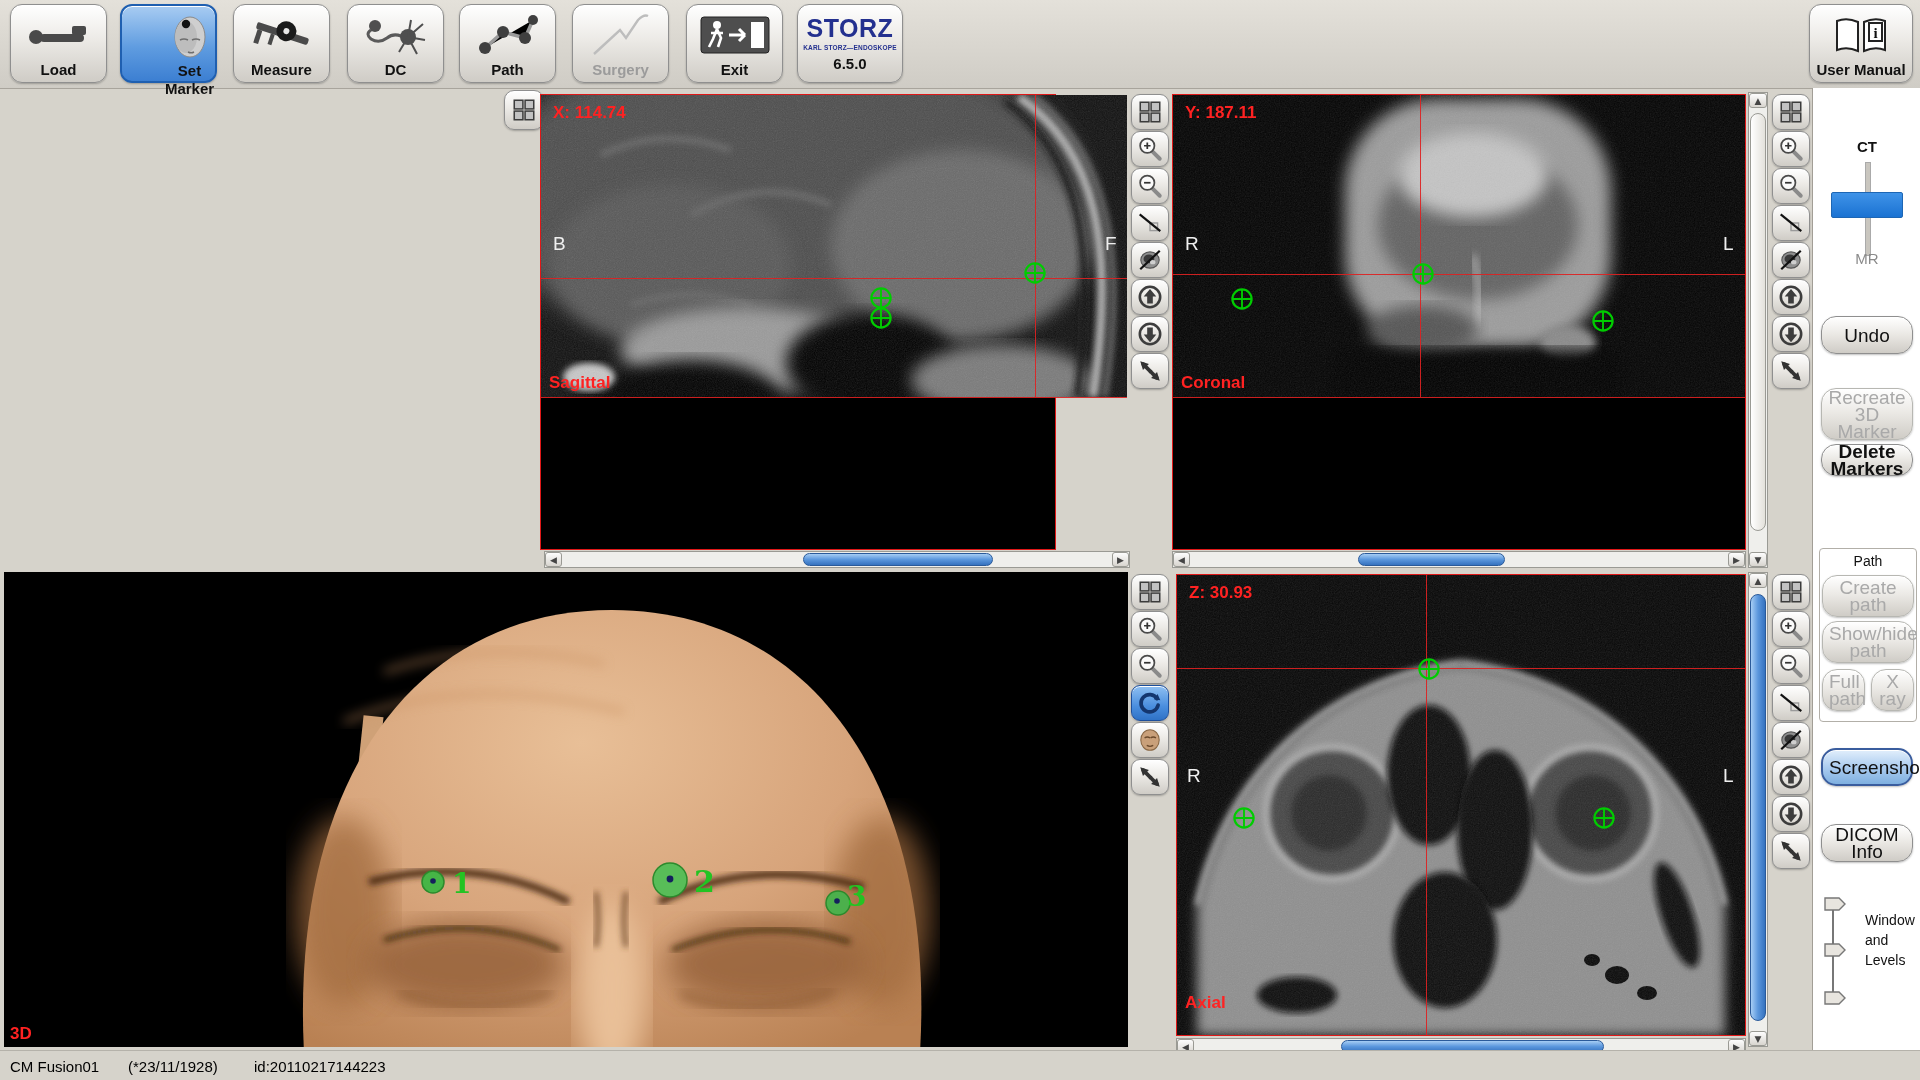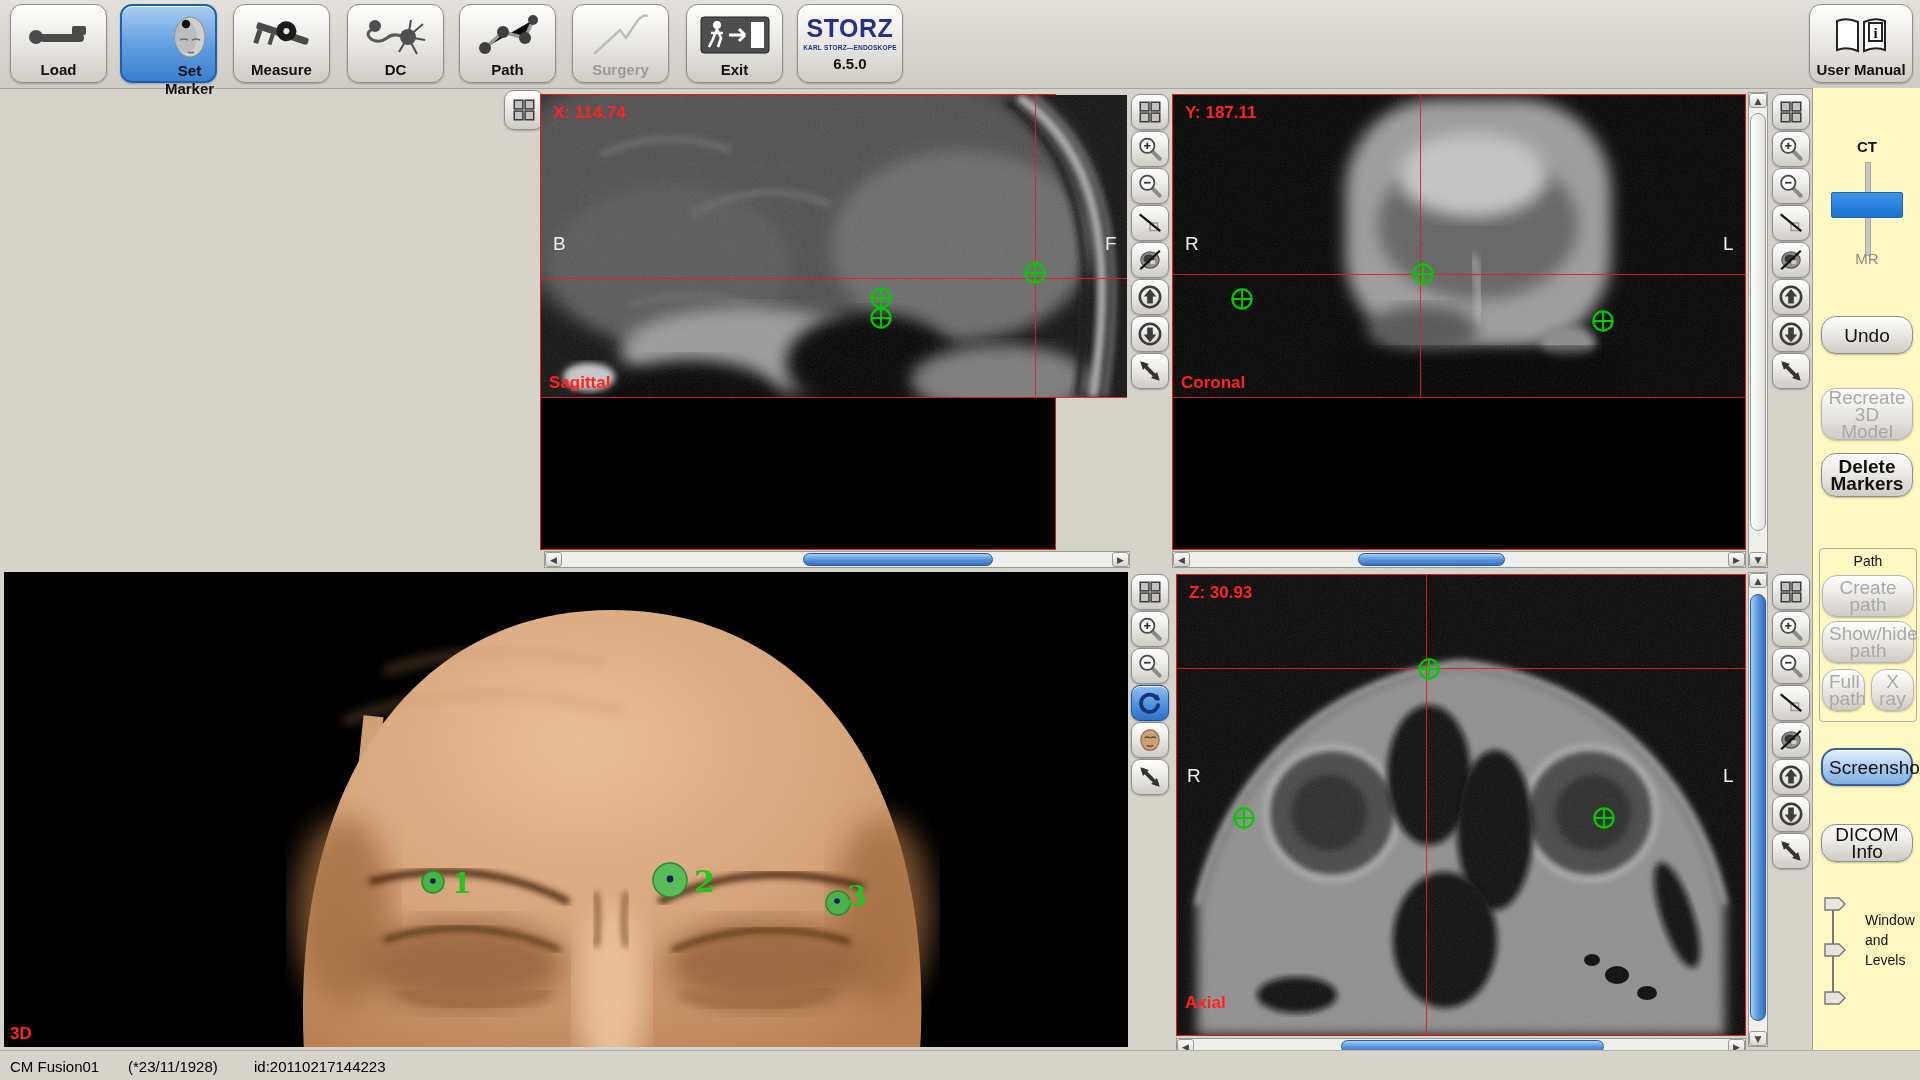--- a/index.html
+++ b/index.html
@@ -46,21 +46,21 @@
   .sc-arrow{position:absolute;width:17px;height:15px;font-size:9px;color:#444;text-align:center;
             line-height:15px;background:linear-gradient(#fdfdfd,#d8d5cf);border:1px solid #9a9a94;
             box-sizing:border-box;border-radius:3px;cursor:pointer;}
   .sc-thumb-h{position:absolute;top:1px;height:13px;border-radius:7px;cursor:pointer;
      background:linear-gradient(180deg,#a6cdf4 0%,#5b97dd 50%,#3572bf 100%);border:1px solid #2a5a9a;box-sizing:border-box;}
   .sc-thumb-v{position:absolute;left:1px;width:16px;border-radius:8px;cursor:pointer;
      background:linear-gradient(90deg,#a6cdf4 0%,#5b97dd 50%,#3572bf 100%);border:1px solid #2a5a9a;box-sizing:border-box;}
   .sc-thumb-v.white{background:linear-gradient(90deg,#ffffff,#e3e1db);border:1px solid #9a9a94;}
   
   .sidepanel{position:absolute;left:1812px;top:88px;width:108px;height:962px;
-             background:#fef9c3;border-left:1px solid #a29e96;text-decoration:underline;}
+             background:#ffffff;border-left:1px solid #a29e96;text-decoration:underline;}
   .sp-label{position:absolute;width:100%;text-align:center;font-size:15px;color:#111;}
   .sp-btn{position:absolute;left:8px;width:92px;border-radius:15px;font-size:19px;font-weight:normal;
           color:#111;text-align:center;display:flex;flex-direction:column;justify-content:center;
           line-height:17px;}
   .sp-btn.disabled{color:#a9a9a9;border-color:#b7b7b2;}
   .sp-btn.blue{background:linear-gradient(180deg,#e2effc 0%,#a7c9ee 55%,#7fb0e0 100%);
                border:2px solid #3a5d9e;}
   .groupbox{position:absolute;left:6px;width:96px;border:1px solid #b2afa8;border-radius:4px;}
   .gb-title{position:absolute;width:100%;text-align:center;font-size:14px;color:#111;}
   
@@ -657,24 +657,24 @@
     <div style="position:absolute;left:18px;top:104px;width:70px;height:24px;border:1px solid #1d66b4;border-radius:2px;
                 background:linear-gradient(180deg,#3f93e8,#1a72d2);"></div>
     <div class="sp-label" style="top:162px;color:#8a8a8a">MR</div>
 
     <button class="sp-btn btn3d" style="top:228px;height:38px">
       <span>Undo</span>
     </button>
 
     <button class="sp-btn btn3d disabled" style="top:300px;height:52px">
       <span>Recreate</span>
-      <span>3D Model</span>
+      <span>3D Marker</span>
     </button>
 
-    <button class="sp-btn btn3d" style="top:365px;height:44px;font-weight:bold">
+    <button class="sp-btn btn3d" style="top:356px;height:32px;font-weight:bold">
       <span>Delete</span>
       <span>Markers</span>
     </button>
 
     <div class="groupbox" style="top:460px;height:172px">
       <div class="gb-title" style="top:4px">Path</div>
       <button class="sp-btn btn3d disabled" style="left:2px;top:26px;height:42px;width:92px">
         <span>Create</span>
         <span>path</span>
       </button>

